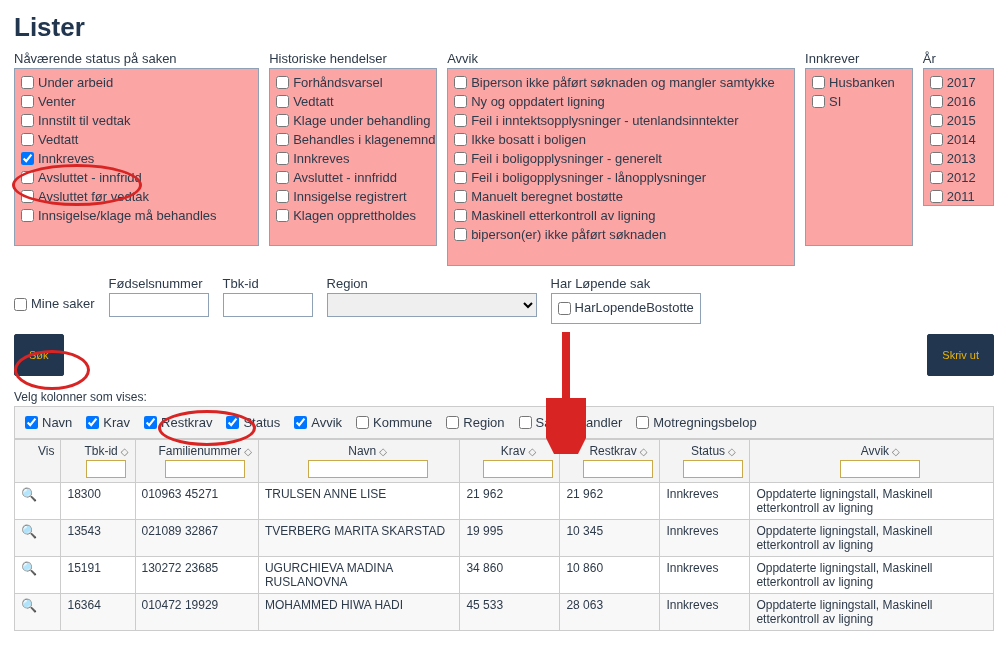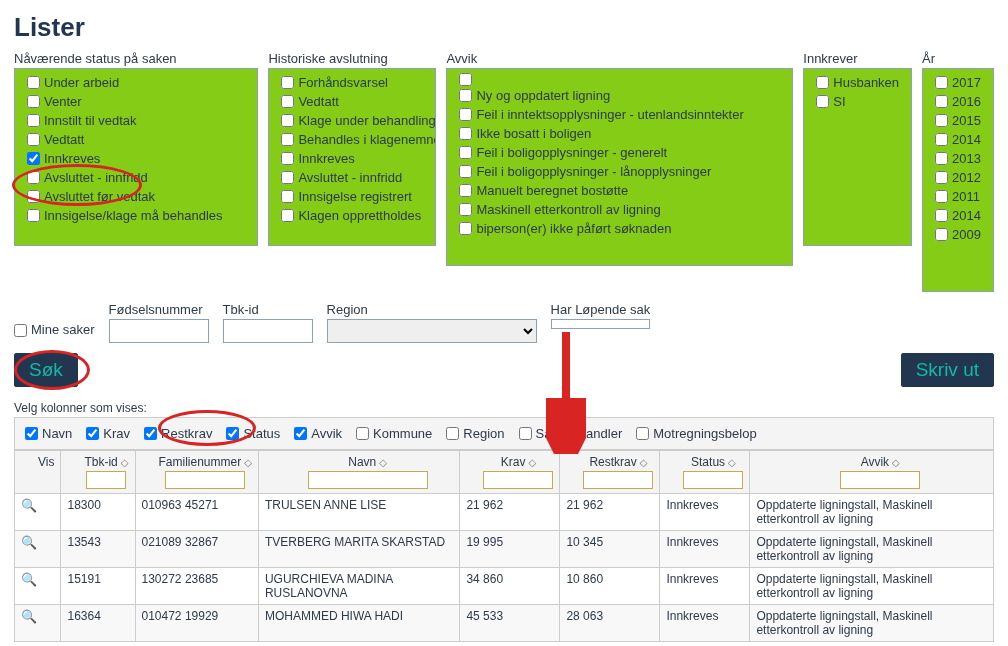--- a/index.html
+++ b/index.html
@@ -20,23 +20,23 @@
   }
   .filter-row { display: flex; gap: 10px; }
   .filter-group { display: flex; flex-direction: column; }
   .filter-label {
     font-size: 13px;
     color: #2d3a4a;
     margin-bottom: 2px;
   }
   .filter-box {
     border: 1px solid #8fa2b5;
-    padding: 4px 12px;
+    padding: 4px 6px;
     overflow-y: auto;
-    background: #84cc16;
+    background: #fca5a5;
   }
   .chk-row {
     display: flex;
     align-items: center;
     line-height: 19px;
     white-space: nowrap;
   }
   .chk-row input { margin: 0 4px 0 0; }
   .chk-row label { color: #2d3a4a; }
 
@@ -61,24 +61,24 @@
   }
 
   .btn-row {
     display: flex;
     justify-content: space-between;
     margin-top: 10px;
     align-items: center;
   }
   .btn {
     background: #22364f;
-    color: #14b8a6;
+    color: #eab308;
     border: 1px solid #22364f;
-    padding: 5px 14px;
-    font-size: 19px;
+    padding: 14px 14px;
+    font-size: 11px;
     cursor: pointer;
     border-radius: 2px;
   }
 
   .cols-label { font-size: 12px; margin-top: 14px; }
   .cols-picker {
     background: #f4f4f4;
     border: 1px solid #ccc;
     padding: 6px 10px;
     display: flex;
@@ -177,21 +177,21 @@
           <input type="checkbox" style="">
           <label>Avsluttet før vedtak</label>
         </div>
         <div class="chk-row">
           <input type="checkbox" style="">
           <label>Innsigelse/klage må behandles</label>
         </div>
       </div>
   </div>
   <div class="filter-group" style="width:168px">
-    <div class="filter-label">Historiske avslutning</div>
+    <div class="filter-label">Historiske hendelser</div>
     <div class="filter-box" id="box-hist" style="height:178px">
         <div class="chk-row">
           <input type="checkbox" style="">
           <label>Forhåndsvarsel</label>
         </div>
         <div class="chk-row">
           <input type="checkbox" style="">
           <label>Vedtatt</label>
         </div>
         <div class="chk-row">
@@ -218,20 +218,21 @@
           <input type="checkbox" style="">
           <label>Klagen opprettholdes</label>
         </div>
       </div>
   </div>
   <div class="filter-group" style="width:352px">
     <div class="filter-label">Avvik</div>
     <div class="filter-box" id="box-avvik" style="height:198px; overflow-y:scroll">
         <div class="chk-row">
           <input type="checkbox" style="">
+          <label>Biperson ikke påført søknaden og mangler samtykke</label>
         </div>
         <div class="chk-row">
           <input type="checkbox" style="">
           <label>Ny og oppdatert ligning</label>
         </div>
         <div class="chk-row">
           <input type="checkbox" style="">
           <label>Feil i inntektsopplysninger - utenlandsinntekter</label>
         </div>
         <div class="chk-row">
@@ -268,21 +269,21 @@
           <label>Husbanken</label>
         </div>
         <div class="chk-row">
           <input type="checkbox" style="">
           <label>SI</label>
         </div>
       </div>
   </div>
   <div class="filter-group" style="width:72px">
     <div class="filter-label">År</div>
-    <div class="filter-box" id="box-aar" style="height:224px; overflow-y:scroll">
+    <div class="filter-box" id="box-aar" style="height:138px; overflow-y:scroll">
         <div class="chk-row">
           <input type="checkbox" style="">
           <label>2017</label>
         </div>
         <div class="chk-row">
           <input type="checkbox" style="">
           <label>2016</label>
         </div>
         <div class="chk-row">
           <input type="checkbox" style="">
@@ -331,20 +332,24 @@
   </div>
   <div class="field">
     <label>Region</label>
     <select style="width:210px">
       <option>Velg</option>
     </select>
   </div>
   <div class="field">
     <label>Har Løpende sak</label>
     <div class="lopende-box" id="box-lopende">
+        <div class="chk-row">
+          <input type="checkbox" style="">
+          <label>HarLopendeBostotte</label>
+        </div>
       </div>
   </div>
 </div>
 
 <div class="btn-row">
   <button class="btn">Søk</button>
   <button class="btn">Skriv ut</button>
 </div>
 
 <div class="cols-label">Velg kolonner som vises:</div>

